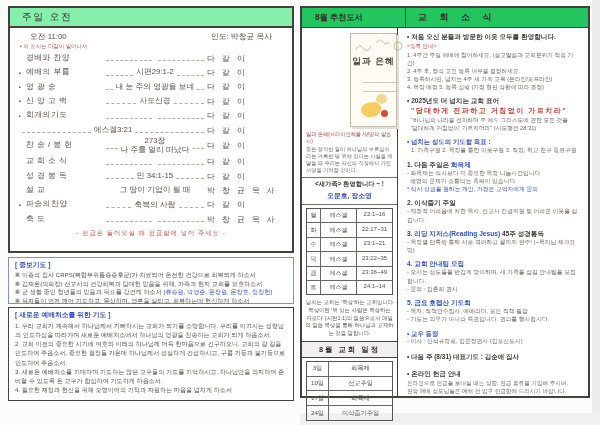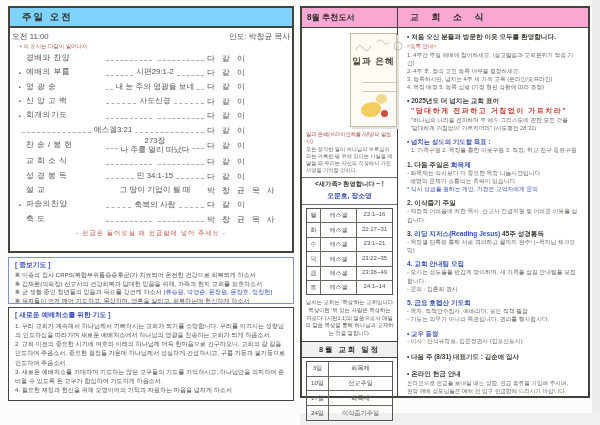--- a/index.html
+++ b/index.html
@@ -6,22 +6,22 @@
   body{
     width:600px;height:425px;position:relative;background:#fcfcfb;
     font-family:"Liberation Sans","DejaVu Sans",sans-serif;color:#55514d;
     overflow:hidden;
   }
   .edge-shade{position:absolute;right:0;top:0;width:8px;height:425px;background:#ececea;}
   .edge-shade-b{position:absolute;left:300px;bottom:0;width:300px;height:12px;background:#f0f0ee;}
 
   
   #worship{position:absolute;left:8px;top:6px;width:286px;height:247px;background:#fff;border:2px solid #45423d;box-sizing:border-box;}
-  .w-header{font-weight:bold;color:#2f2d29;font-size:9.5px;padding:3px 12px 2px;border-bottom:2px solid #45423d;background:#7dd3fc;letter-spacing:2px;}
-  .w-time{display:flex;justify-content:space-between;font-size:7.8px;padding:3px 2px 0;color:#55514d;}
+  .w-header{font-weight:normal;color:#2f2d29;font-size:9.5px;padding:3px 12px 2px;border-bottom:2px solid #45423d;background:#86efac;letter-spacing:2px;}
+  .w-time{display:flex;justify-content:space-between;font-size:7.8px;padding:3px 20px 0;color:#55514d;}
   .w-note{font-size:5.4px;color:#a5564e;padding:1px 10px 1px;}
   .ord{padding:0 9px;}
   .ord-row{display:flex;align-items:center;min-height:14.4px;font-size:7.8px;color:#55514d;}
   .star{width:7px;font-style:normal;font-size:5.5px;color:#55514d;}
   .ord-label{width:84px;display:flex;align-items:center;}
   .lbl{letter-spacing:.5px;line-height:1.15;}
   .lbl2{display:block;text-align:right;}
   .lbl2:empty{display:none;}
   .leader{flex:1;border-bottom:1px dashed #b3ada4;height:5px;margin:0 3px;min-width:6px;}
   .ord-center{text-align:center;line-height:1.1;max-width:136px;}
@@ -38,21 +38,21 @@
   .int-names{color:#3a50b8;margin-left:2px;}
   .int-names:empty{display:none;}
 
   
   #newplace{position:absolute;left:8px;top:307px;width:286px;height:94px;background:#fff;border:1.5px solid #45423d;box-sizing:border-box;padding:2px 6px;}
   .np-title{color:#3a50b8;font-weight:bold;font-size:6.8px;margin-bottom:1px;}
   .np-item{font-size:6.1px;line-height:1.5;color:#55514d;}
 
   
   #rightpage{position:absolute;left:300px;top:6px;width:290px;height:392px;background:#fff;border:2px solid #45423d;box-sizing:border-box;display:flex;flex-direction:column;}
-  .rp-headers{display:flex;border-bottom:1.5px solid #45423d;background:#f9a8d4;flex:0 0 auto;}
+  .rp-headers{display:flex;border-bottom:1.5px solid #45423d;background:#22c55e;flex:0 0 auto;padding-left:8px;}
   .rp-h-left{width:96px;border-right:1.5px solid #45423d;font-weight:bold;font-size:8.2px;color:#2f2d29;padding:4px 5px 3px;box-sizing:border-box;}
   .rp-h-right{flex:1;font-weight:bold;font-size:9px;letter-spacing:5px;color:#2f2d29;padding:3px 12px 3px;}
   .rp-body{display:flex;flex:1;min-height:0;}
   .rp-col-left{width:96px;border-right:1.5px solid #45423d;box-sizing:border-box;display:flex;flex-direction:column;}
   .rp-col-right{flex:1;padding:4px 8px 4px 9px;font-size:6.1px;line-height:1.38;color:#5c5853;overflow:hidden;}
 
   
   .book-wrap{display:flex;justify-content:center;padding:5px 0 2px;margin-left:48px;}
   .book-cover{width:60px;height:92px;background:#fdfbf3;border:1px solid #c4bda6;position:relative;box-shadow:2px 2px 0 #e2e0da;}
   .book-doodle{position:absolute;top:2px;left:2px;width:54px;height:20px;opacity:.65;}

